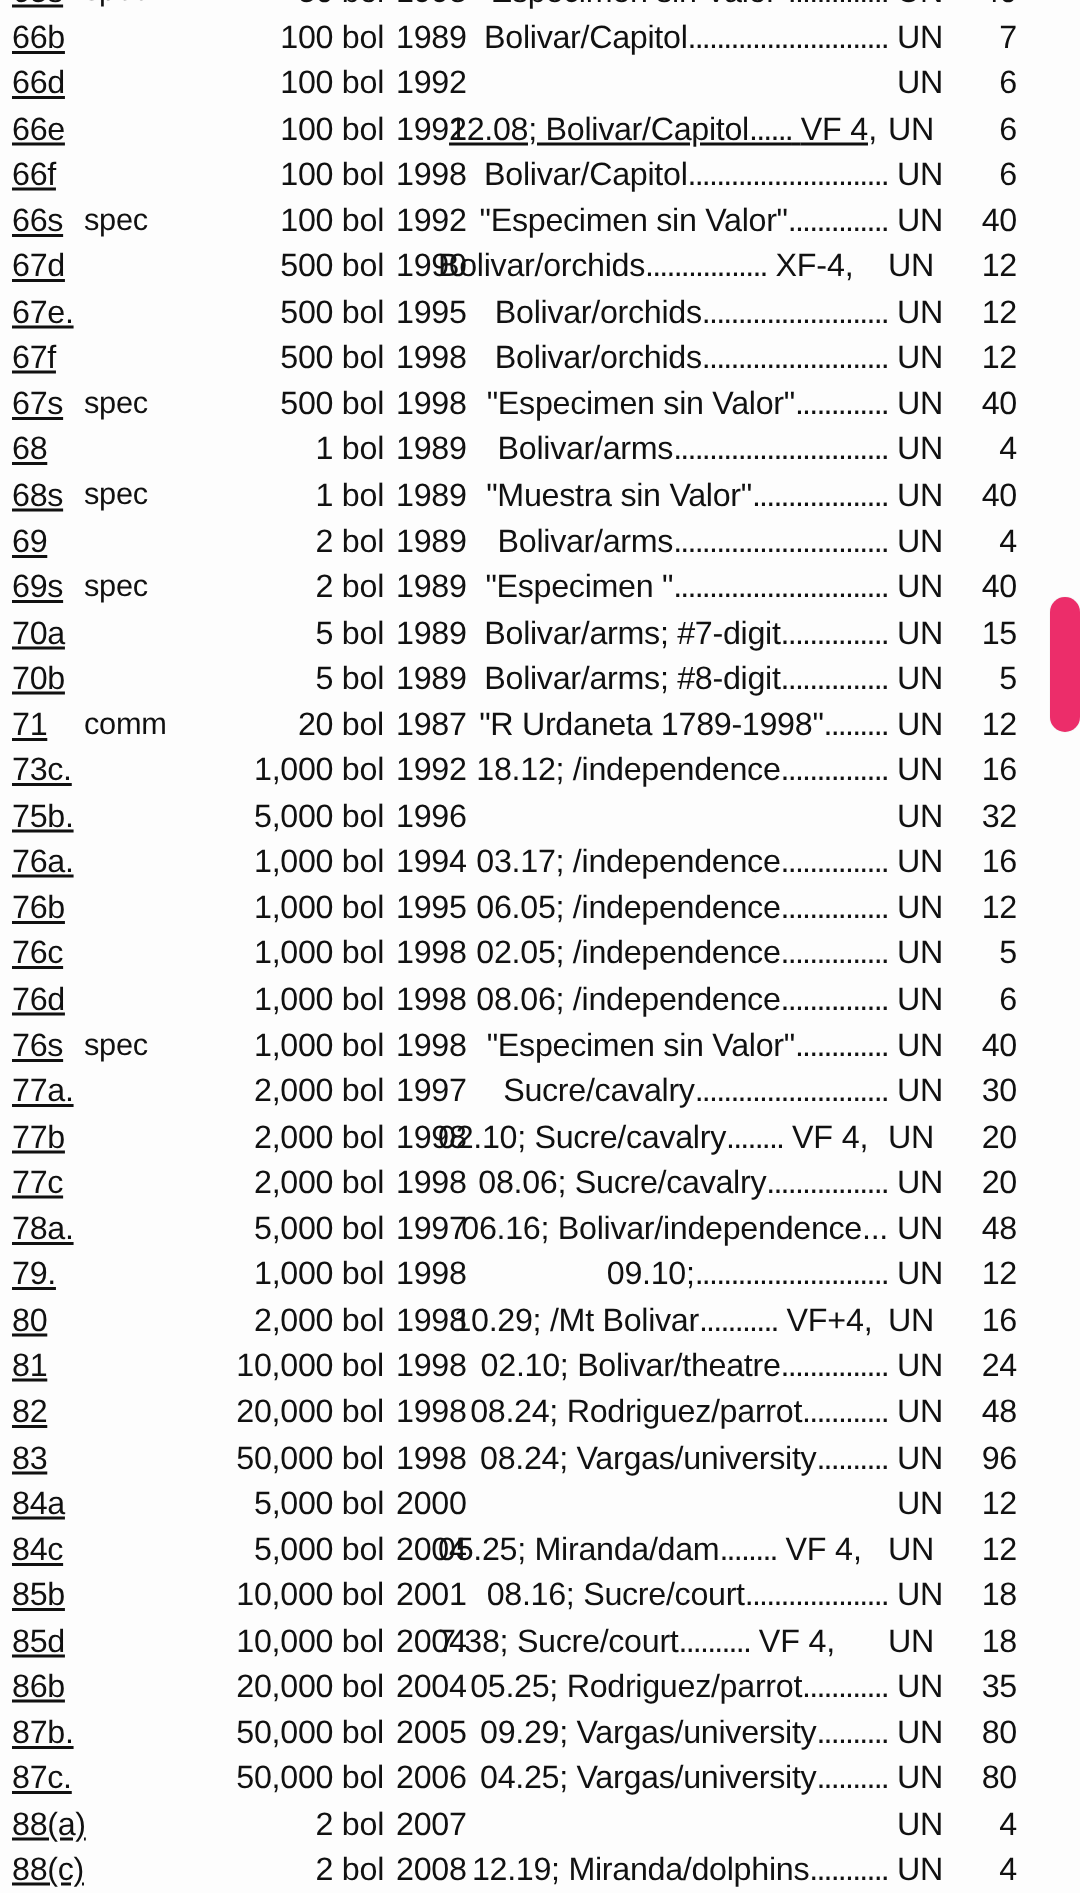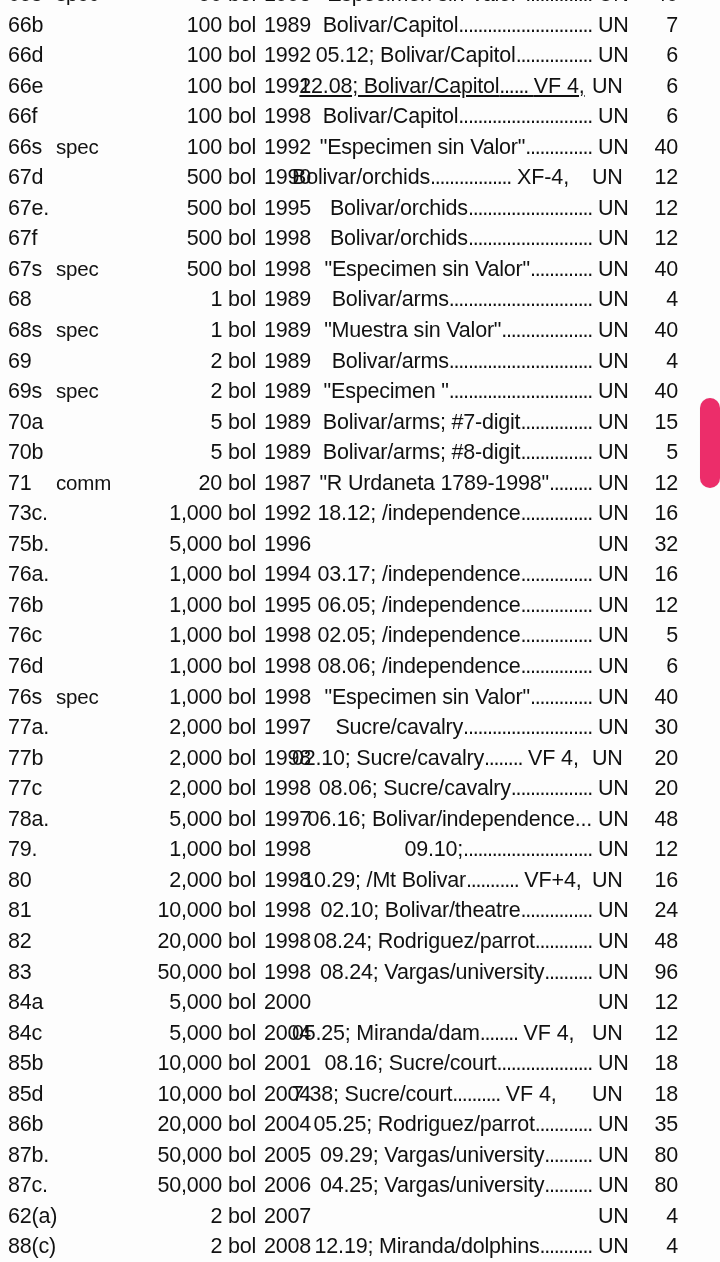--- a/index.html
+++ b/index.html
@@ -47,21 +47,21 @@
   .cell {
     position: absolute;
     top: 0;
     line-height: 30.55px;
     font-size: 21.5px;
     letter-spacing: -0.2px;
     color: #111111;
   }
 
   
-  .c-num   { left: 8px;  text-align: left;  }
+  .c-num   { left: 8px;  text-align: left; text-decoration: underline;  }
   .c-kind  { left: 56px; text-align: left;  font-size: 20.5px; }
   .c-denom { left: 0;    width: 256px; text-align: right; }
   .c-year  { left: 264px; width: 56px; text-align: left; }
   .c-desc  { left: 292px; width: 300px; text-align: right; overflow: hidden; }
   .c-un    { left: 598px; width: 42px; text-align: left; }
   .c-price { left: 630px; width: 48px; text-align: right; }
 
   
   .c-un.tight { left: 592px; }
 
@@ -109,21 +109,20 @@
         <span class="cell c-year">1989</span>
         <span class="cell c-desc"><span>Bolivar/Capitol</span><span class="leader">............................</span></span>
         <span class="cell c-un">UN</span>
         <span class="cell c-price">7</span>
       </div>
       <div class="row">
         <span class="cell c-num">66d</span>
         <span class="cell c-kind"></span>
         <span class="cell c-denom">100 bol</span>
         <span class="cell c-year">1992</span>
-        <span class="cell c-desc"><span>05.12; Bolivar/Capitol</span><span class="leader">................</span></span>
         <span class="cell c-un">UN</span>
         <span class="cell c-price">6</span>
       </div>
       <div class="row">
         <span class="cell c-num">66e</span>
         <span class="cell c-kind"></span>
         <span class="cell c-denom">100 bol</span>
         <span class="cell c-year">1992</span>
         <span class="cell c-desc" style="text-align: center; text-decoration: underline;"><span>12.08; Bolivar/Capitol</span><span class="leader">......</span> <span class="grade">VF 4,</span></span>
         <span class="cell c-un tight">UN</span>
@@ -445,21 +444,21 @@
       <div class="row">
         <span class="cell c-num">87c.</span>
         <span class="cell c-kind"></span>
         <span class="cell c-denom">50,000 bol</span>
         <span class="cell c-year">2006</span>
         <span class="cell c-desc"><span>04.25; Vargas/university</span><span class="leader">..........</span></span>
         <span class="cell c-un">UN</span>
         <span class="cell c-price">80</span>
       </div>
       <div class="row">
-        <span class="cell c-num">62(a)</span>
+        <span class="cell c-num">88(a)</span>
         <span class="cell c-kind"></span>
         <span class="cell c-denom">2 bol</span>
         <span class="cell c-year">2007</span>
         <span class="cell c-un">UN</span>
         <span class="cell c-price">4</span>
       </div>
       <div class="row">
         <span class="cell c-num">88(c)</span>
         <span class="cell c-kind"></span>
         <span class="cell c-denom">2 bol</span>

